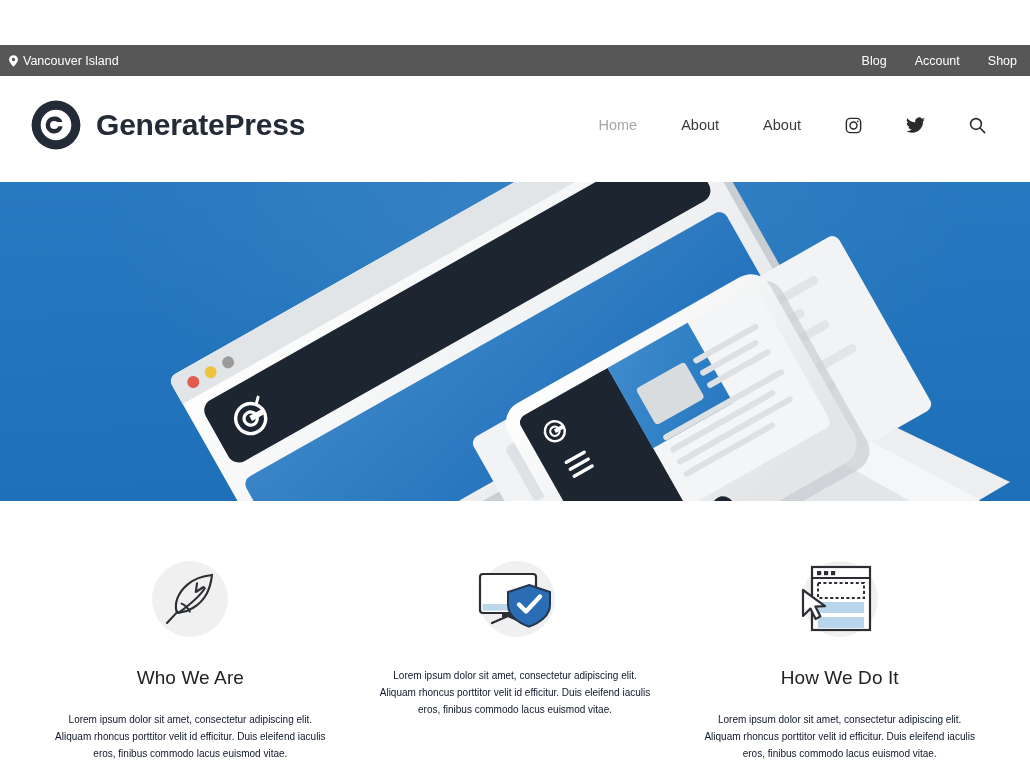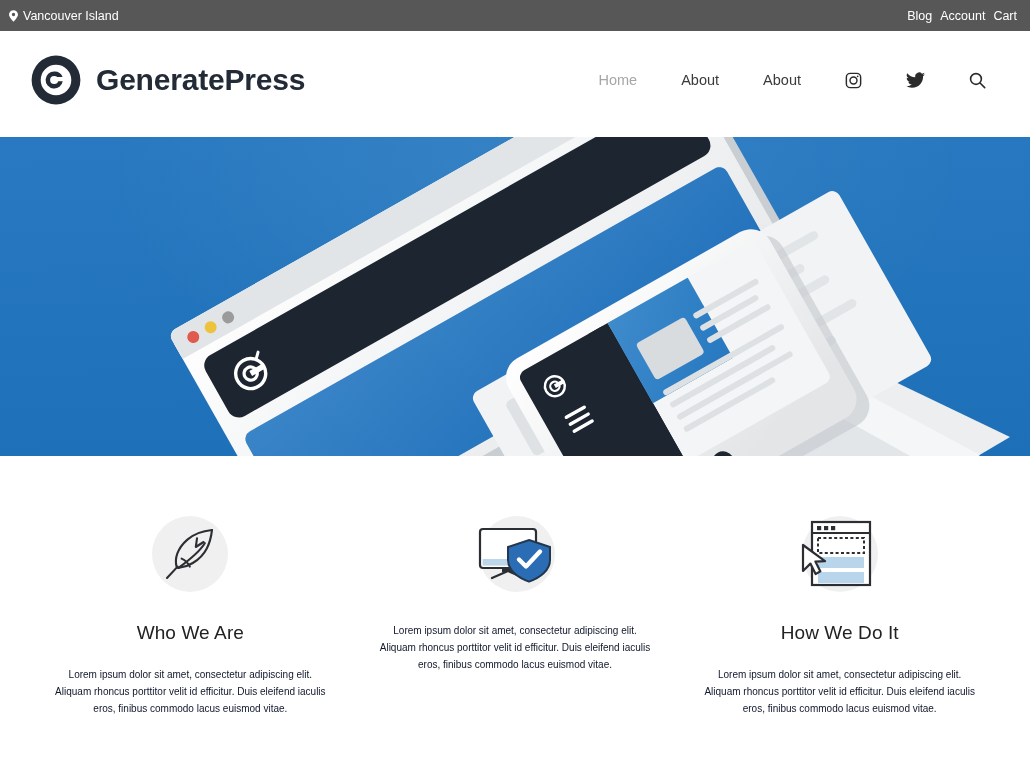--- a/index.html
+++ b/index.html
@@ -14,33 +14,34 @@
 
   
   .topbar {
     height: 31px;
     background: #575757;
     display: flex;
     align-items: center;
     justify-content: space-between;
     padding: 0 13px 0 9px;
     color: #ffffff;
+    margin-top: 45px;
   }
   .topbar-left {
     display: flex;
     align-items: center;
     gap: 5px;
     font-size: 12.5px;
     color: #ffffff;
   }
   .pin-icon { display: block; width: 9px; height: 12px; }
   .topbar-right {
     display: flex;
     align-items: center;
-    gap: 8px;
+    gap: 28px;
     font-size: 12.5px;
   }
   .topbar-right a {
     color: #ffffff;
     text-decoration: none;
   }
 
   
   .header {
     height: 106px;
@@ -153,21 +154,21 @@
     <span>
       <svg class="pin-icon" viewBox="0 0 10 13">
         <path d="M5 0C2.24 0 0 2.2 0 4.9 0 8.1 5 13 5 13s5-4.9 5-8.1C10 2.2 7.76 0 5 0zm0 6.7a1.85 1.85 0 1 1 0-3.7 1.85 1.85 0 0 1 0 3.7z" fill="#ffffff"></path>
       </svg>
     </span>
     <span>Vancouver Island</span>
   </div>
   <div class="topbar-right">
     <a href="#">Blog</a>
     <a href="#">Account</a>
-    <a href="#">Cart</a>
+    <a href="#">Shop</a>
   </div>
 </div>
 
 <div class="header">
   <a class="brand" href="#">
     <span>
       <svg class="brand-mark" viewBox="0 0 52 52">
         <path d="M26 1.6A24.4 24.4 0 1 0 50.4 26h-9.1A15.3 15.3 0 1 1 26 10.7V1.6z" fill="#222b36"></path>
         <path d="M26 1.6v9.1A15.3 15.3 0 0 1 41.3 26h9.1A24.4 24.4 0 0 0 26 1.6z" fill="#222b36"></path>
         <circle cx="24" cy="26" r="9.6" fill="#ffffff"></circle>

